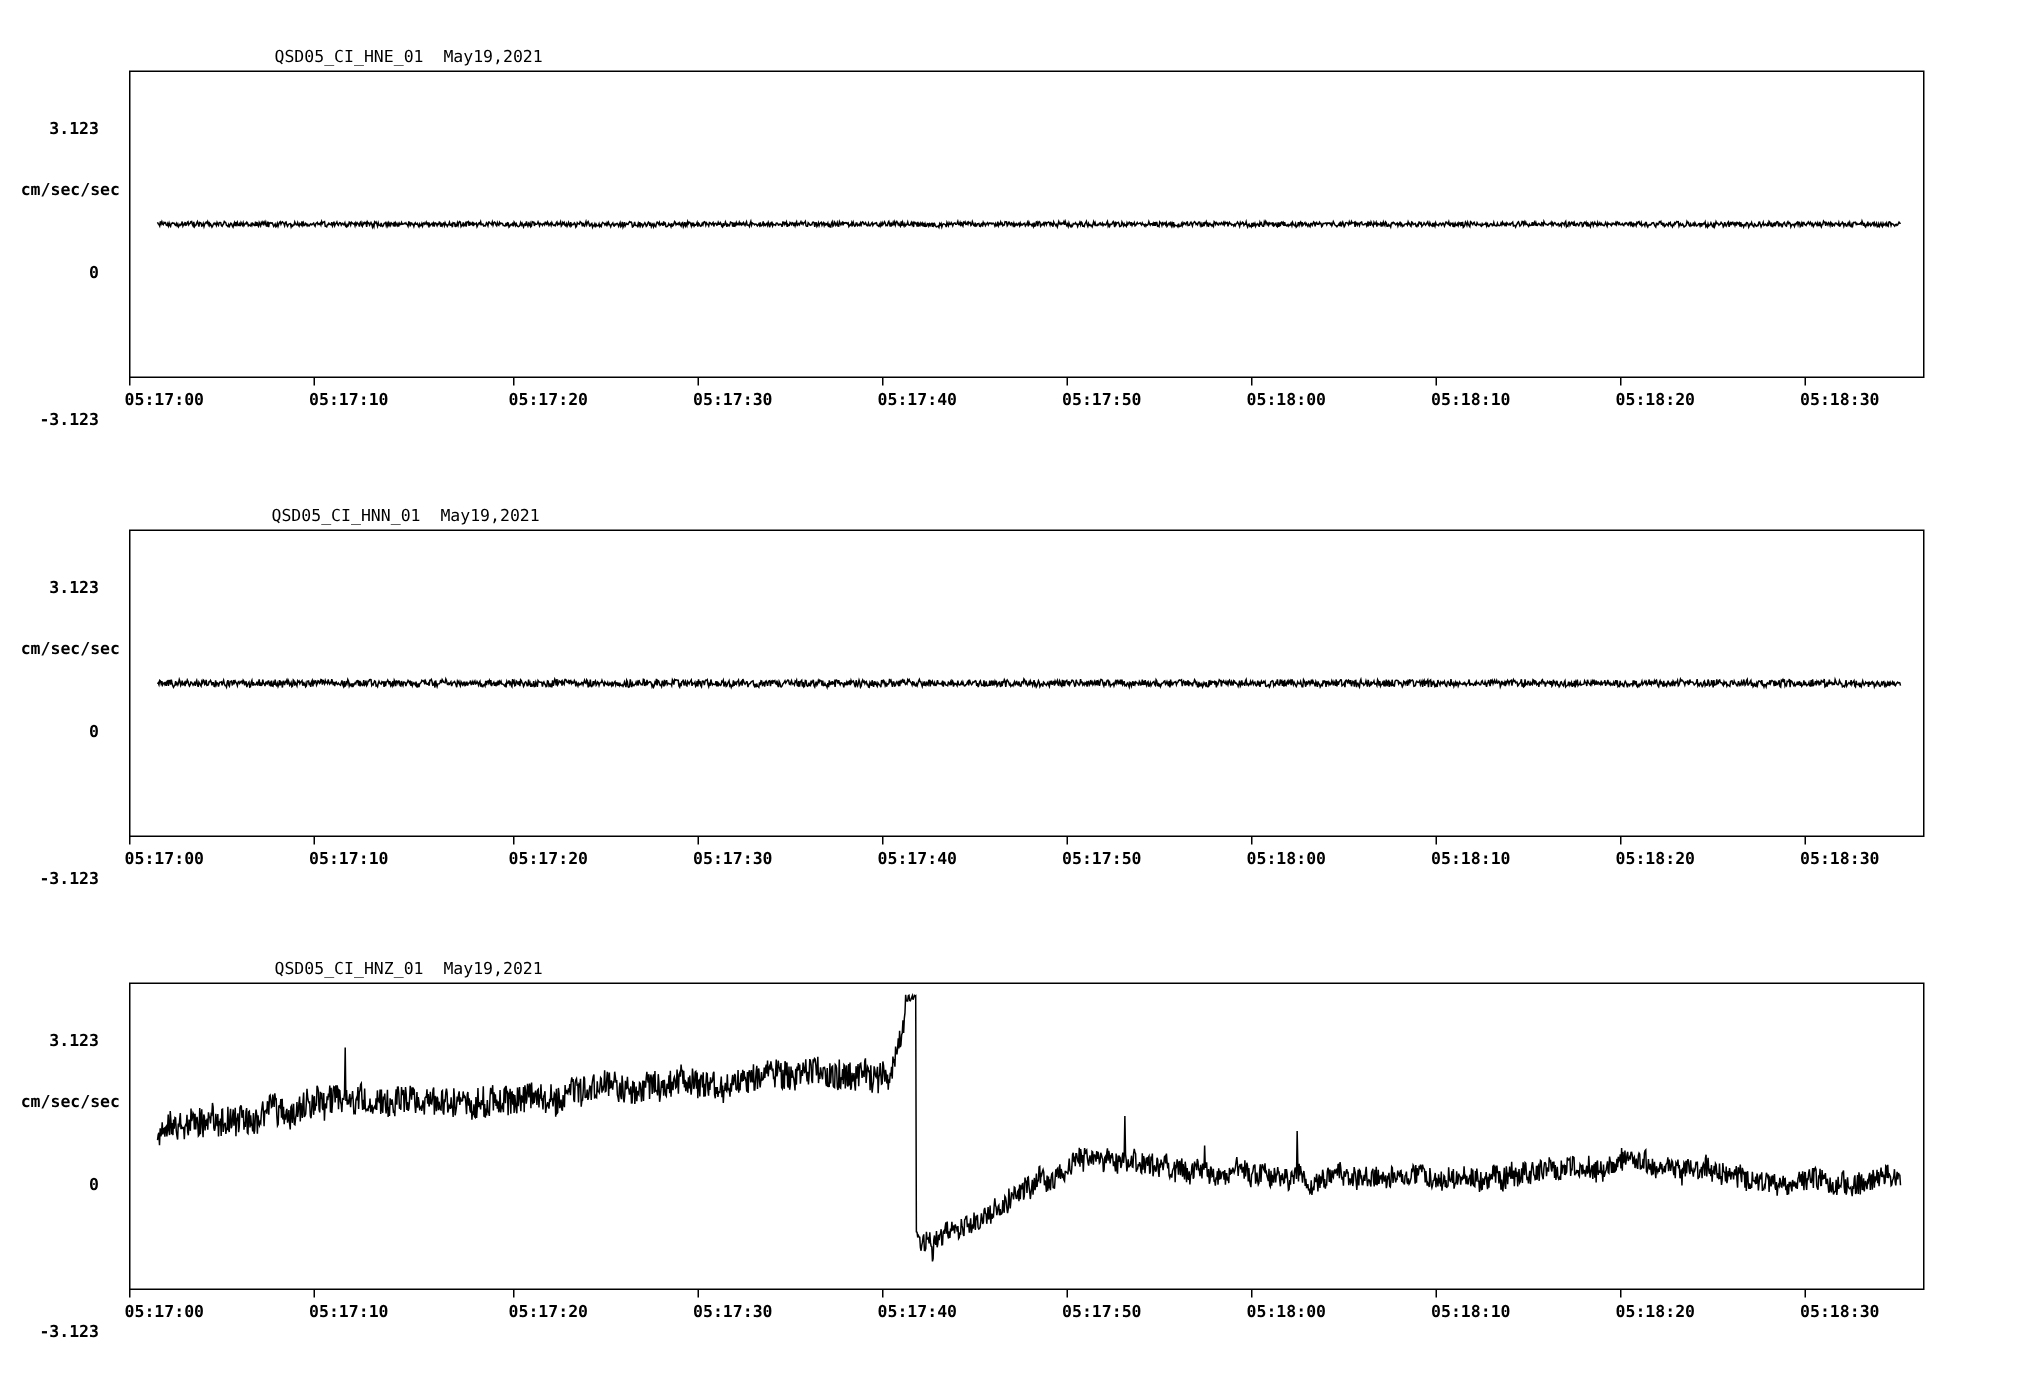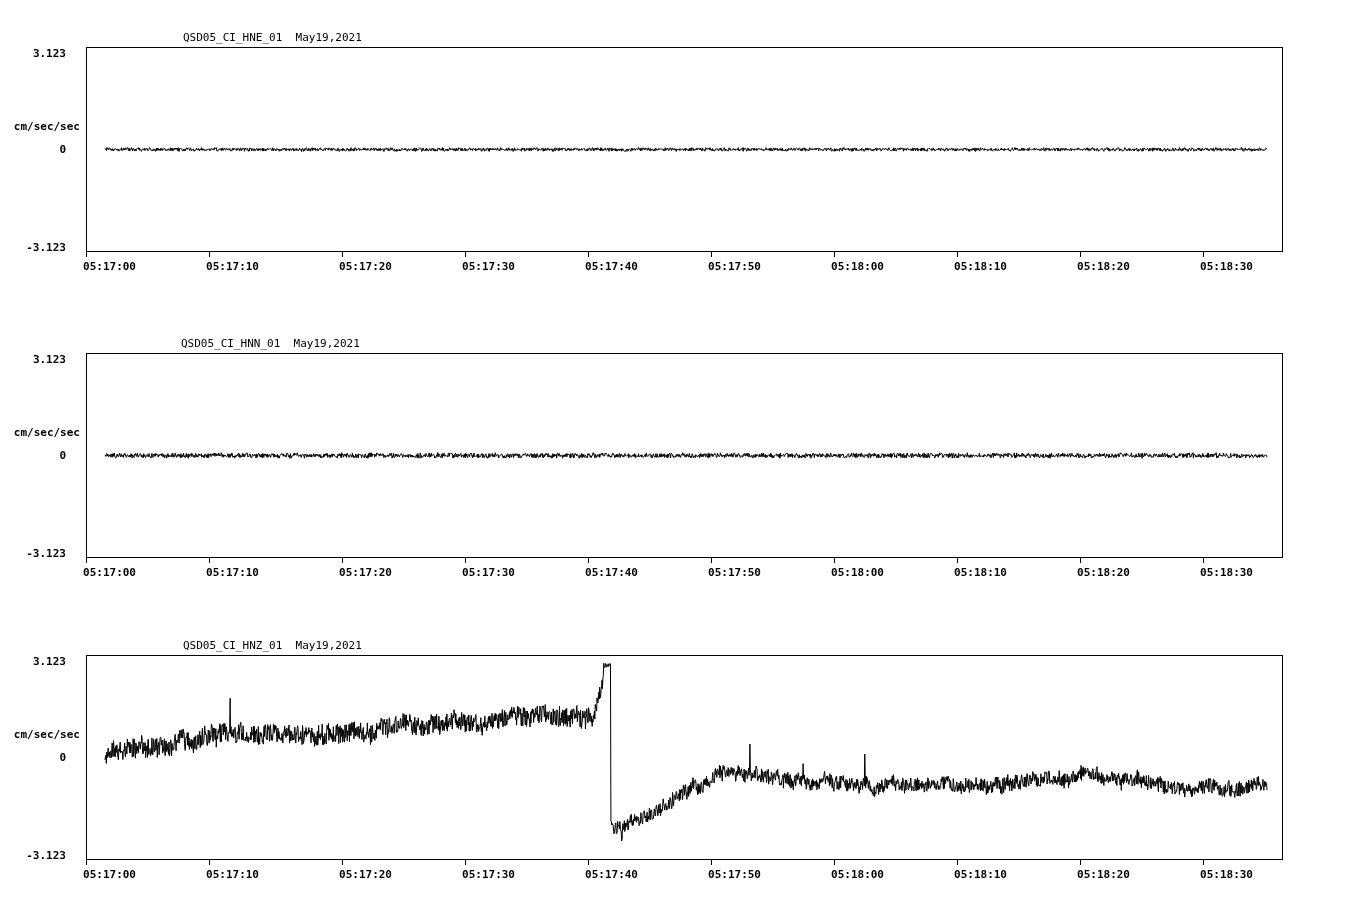--- a/index.html
+++ b/index.html
@@ -44,20 +44,21 @@
     font-weight: bold;
     white-space: pre;
     text-align: right;
   }
   .ytick {
     position: absolute;
     font-size: 11px;
     font-weight: bold;
     white-space: pre;
     text-align: right;
+    margin-top: 32px;
   }
   .xtick {
     position: absolute;
     font-size: 11px;
     font-weight: bold;
     white-space: pre;
     text-align: right;
   }
   .tickmark-x {
     position: absolute;

